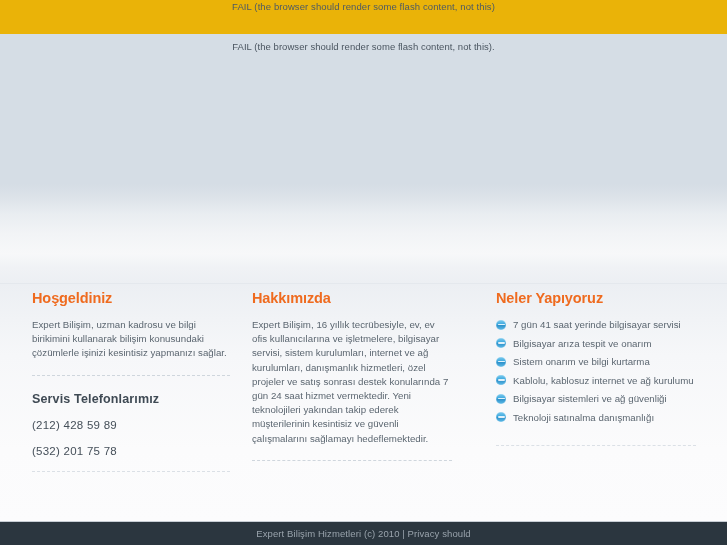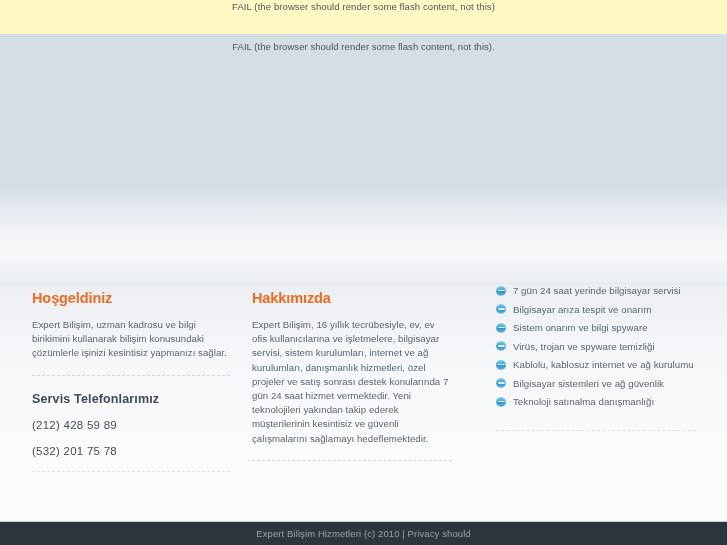--- a/index.html
+++ b/index.html
@@ -16,21 +16,21 @@
     background: #fcfcfd;
     position: relative;
   }
 
   
   .flash-bar {
     position: absolute;
     top: 0; left: 0;
     width: 727px;
     height: 34px;
-    background: #fef9c3;
+    background: #eab308;
     display: flex;
     align-items: flex-start;
     justify-content: center;
   }
   .flash-bar-text {
     color: #4d5a64;
     font-size: 9.5px;
     line-height: 12px;
     padding-top: 1px;
     letter-spacing: 0.1px;
@@ -231,47 +231,44 @@
       <hr class="divider-thin">
     </div>
 
     <div class="col col-mid">
       <div class="heading heading-orange">Hakkımızda</div>
       <div class="body-text">Expert Bilişim, 16 yıllık tecrübesiyle, ev, ev ofis kullanıcılarına ve işletmelere, bilgisayar servisi, sistem kurulumları, internet ve ağ kurulumları, danışmanlık hizmetleri, özel projeler ve satış sonrası destek konularında 7 gün 24 saat hizmet vermektedir. Yeni teknolojileri yakından takip ederek müşterilerinin kesintisiz ve güvenli çalışmalarını sağlamayı hedeflemektedir.</div>
       <hr class="divider">
     </div>
 
     <div class="col col-right">
+      <div class="heading heading-orange">Neler Yapıyoruz</div>
       <ul class="services">
         <li>
           <span class="bullet-icon"></span>
-          <span>7 gün 24 saat yerinde bilgisayar servisi</span>
+          <span>7 gün 41 saat yerinde bilgisayar servisi</span>
         </li>
         <li>
           <span class="bullet-icon"></span>
           <span>Bilgisayar arıza tespit ve onarım</span>
         </li>
         <li>
           <span class="bullet-icon"></span>
-          <span>Sistem onarım ve bilgi spyware</span>
-        </li>
-        <li>
-          <span class="bullet-icon"></span>
-          <span>Virüs, trojan ve spyware temizliği</span>
+          <span>Sistem onarım ve bilgi kurtarma</span>
         </li>
         <li>
           <span class="bullet-icon"></span>
         </li>
         <li>
           <span class="bullet-icon"></span>
           <span>Kablolu, kablosuz internet ve ağ kurulumu</span>
         </li>
         <li>
           <span class="bullet-icon"></span>
-          <span>Bilgisayar sistemleri ve ağ güvenlik</span>
+          <span>Bilgisayar sistemleri ve ağ güvenliği</span>
         </li>
         <li>
           <span class="bullet-icon"></span>
           <span>Teknoloji satınalma danışmanlığı</span>
         </li>
       </ul>
       <div class="list-spacer"></div>
       <hr class="divider-thin">
     </div>
 

